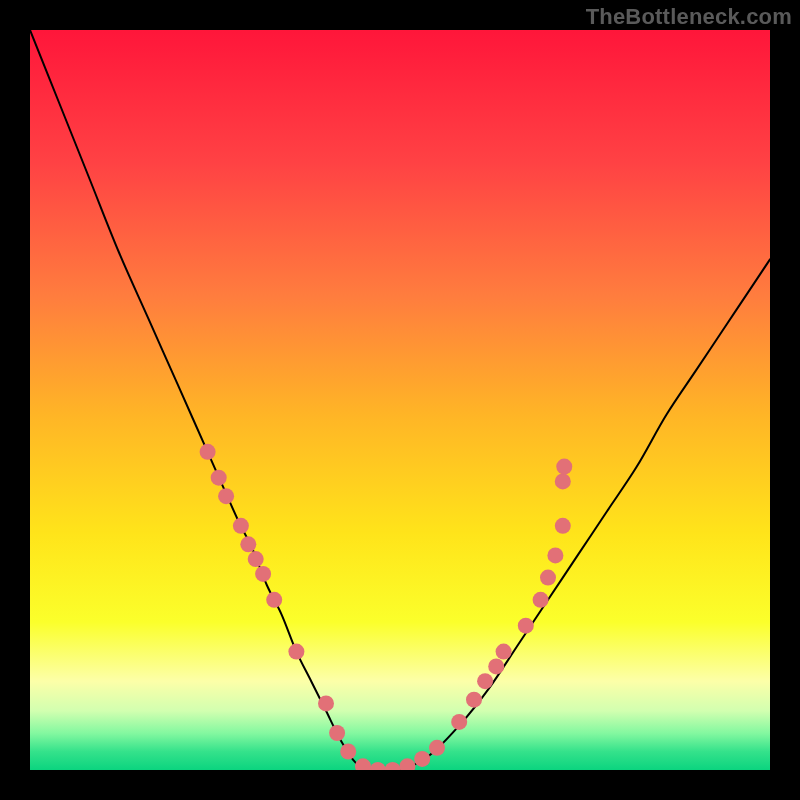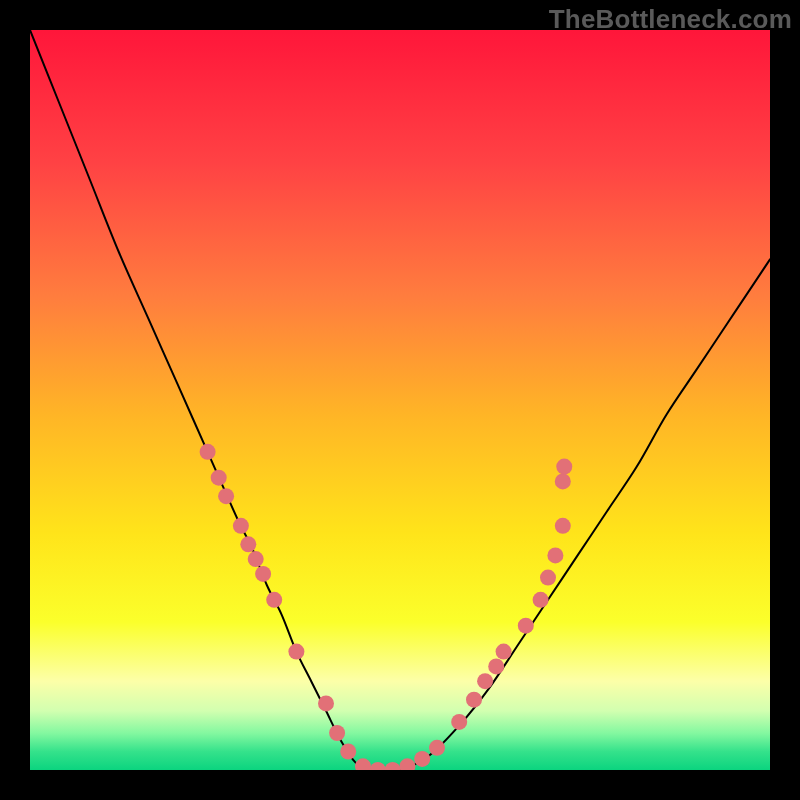--- a/index.html
+++ b/index.html
@@ -22,21 +22,21 @@
     left: 30px;
     top: 30px;
     width: 740px;
     height: 740px;
     overflow: hidden;
   }
   .watermark {
     position: absolute;
     top: 4px;
     right: 8px;
-    font-size: 26px;
+    font-size: 22px;
     font-weight: 600;
     color: #5a5a5a;
     letter-spacing: 0.2px;
   }
 </style>
 </head>
 <body>
 
 <div class="stage">
   <div class="watermark">TheBottleneck.com</div>

